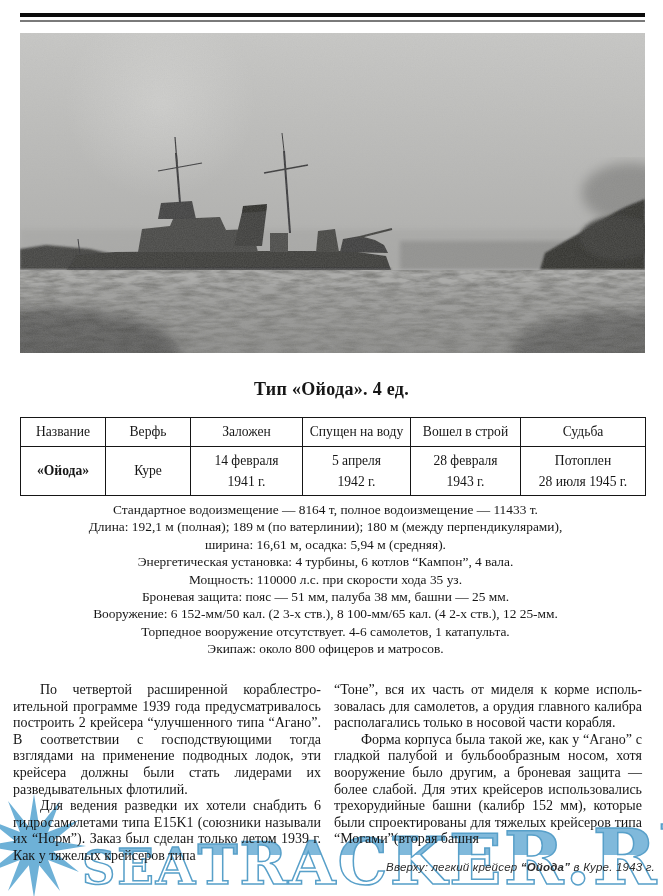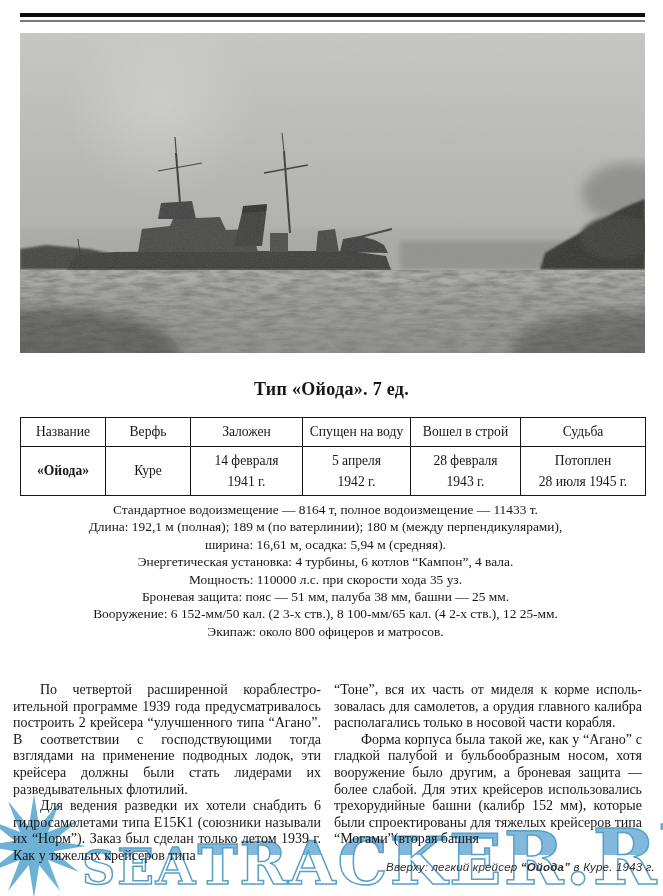--- a/index.html
+++ b/index.html
@@ -121,21 +121,21 @@
       <rect x="0" y="237" width="625" height="83" fill="url(#gWater)"></rect>
       <rect x="0" y="237" width="625" height="14" fill="#b2b2b0" opacity="0.6" filter="url(#fB2)"></rect>
       <rect x="0" y="237" width="625" height="83" filter="url(#fWater)" fill="#9a9a98"></rect>
       <ellipse cx="30" cy="320" rx="130" ry="45" fill="#191917" opacity="0.38" filter="url(#fB6)"></ellipse>
       <ellipse cx="612" cy="318" rx="120" ry="40" fill="#191917" opacity="0.32" filter="url(#fB6)"></ellipse>
 
       <rect x="0" y="0" width="625" height="320" filter="url(#fGrain)" fill="#888886" opacity="0.5"></rect>
     </svg>
   </figure>
 
-  <h1 class="title">Тип «Ойода». 7 ед.</h1>
+  <h1 class="title">Тип «Ойода». 4 ед.</h1>
 
   <table class="ship-table">
     <colgroup>
       <col style="width:85px">
         <col style="width:85px">
         <col style="width:112px">
       <col style="width:108px">
         <col style="width:110px">
         <col style="width:125px">
     </colgroup>
@@ -166,20 +166,21 @@
   </table>
 
   <div class="specs">
     <div>Стандартное водоизмещение — 8164 т, полное водоизмещение — 11433 т.</div>
     <div>Длина: 192,1 м (полная); 189 м (по ватерлинии); 180 м (между перпендикулярами),</div>
     <div>ширина: 16,61 м, осадка: 5,94 м (средняя).</div>
     <div>Энергетическая установка: 4 турбины, 6 котлов “Кампон”, 4 вала.</div>
     <div>Мощность: 110000 л.с. при скорости хода 35 уз.</div>
     <div>Броневая защита: пояс — 51 мм, палуба 38 мм, башни — 25 мм.</div>
     <div>Вооружение: 6 152-мм/50 кал. (2 3-х ств.), 8 100-мм/65 кал. (4 2-х ств.), 12 25-мм.</div>
+    <div>Торпедное вооружение отсутствует. 4-6 самолетов, 1 катапульта.</div>
     <div>Экипаж: около 800 офицеров и матросов.</div>
   </div>
 
   <div class="columns">
     <div class="col">
       <p>По четвертой расширенной кораблестро­ительной программе 1939 года предусматрива­лось построить 2 крейсера “улучшенного типа “Агано”. В соответствии с господствующими тогда взглядами на применение подводных ло­док, эти крейсера должны были стать лидерами их разведывательных флотилий.</p>
       <p>Для ведения разведки их хотели снабдить 6 гидросамолетами типа E15K1 (союзники на­зывали их “Норм”). Заказ был сделан только летом 1939 г. Как у тяжелых крейсеров типа</p>
     </div>
     <div class="col">
       <p class="cont">“Тоне”, вся их часть от миделя к корме исполь­зовалась для самолетов, а орудия главного ка­либра располагались только в носовой части корабля.</p>

